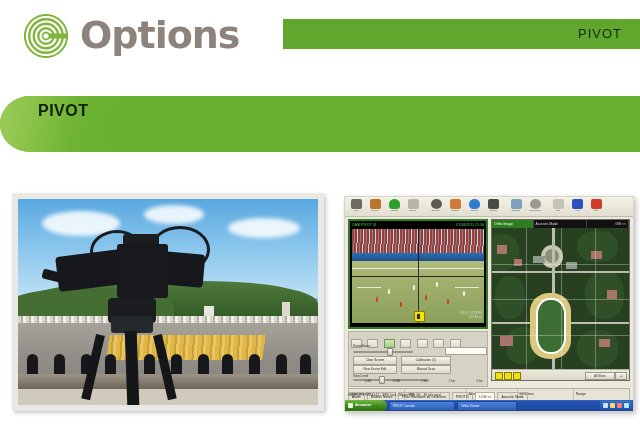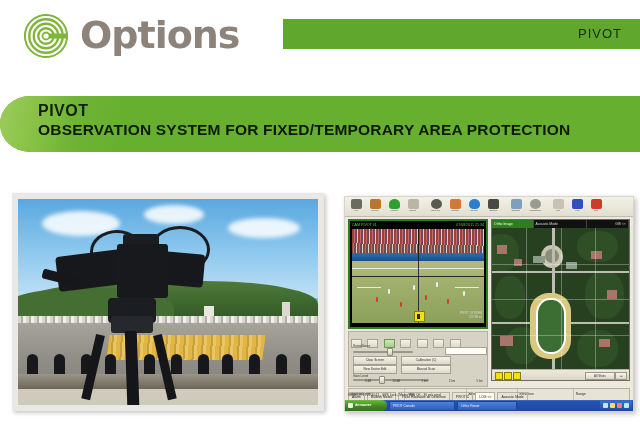--- a/index.html
+++ b/index.html
@@ -289,21 +289,20 @@
 
   <div id="logo-word">Options</div>
 
   <div id="header-bar">
     <div id="header-bar-label">PIVOT</div>
   </div>
 </div>
 
 <div id="title-banner">
   <div id="banner-title">PIVOT</div>
-  <div id="banner-subtitle">OBSERVATION SYSTEM FOR FIXED/TEMPORARY AREA PROTECTION</div>
 </div>
 
 <div id="photo-left-frame">
   <div id="photo-left">
     <div class="pl-sky"></div>
     <div class="pl-cloud" style="left:8%;top:6%;width:26%;height:12%;"></div>
     <div class="pl-cloud" style="left:42%;top:3%;width:20%;height:9%;"></div>
     <div class="pl-cloud" style="left:70%;top:9%;width:24%;height:10%;"></div>
     <div class="pl-trees"></div>
     <div class="pl-trees2"></div>

